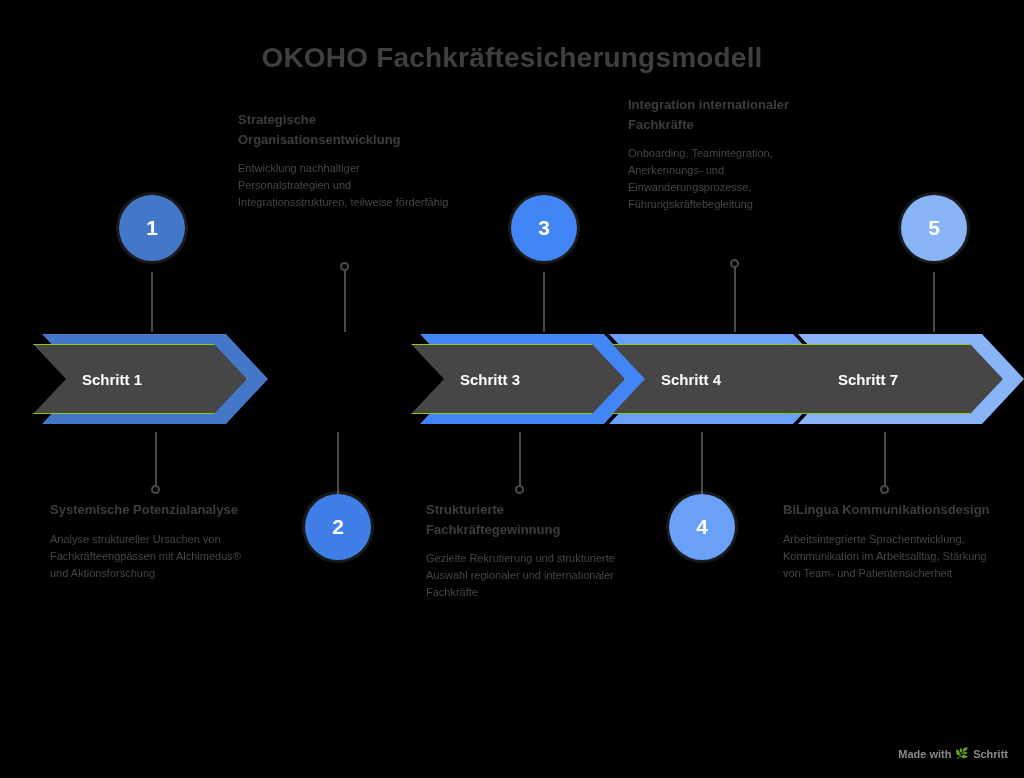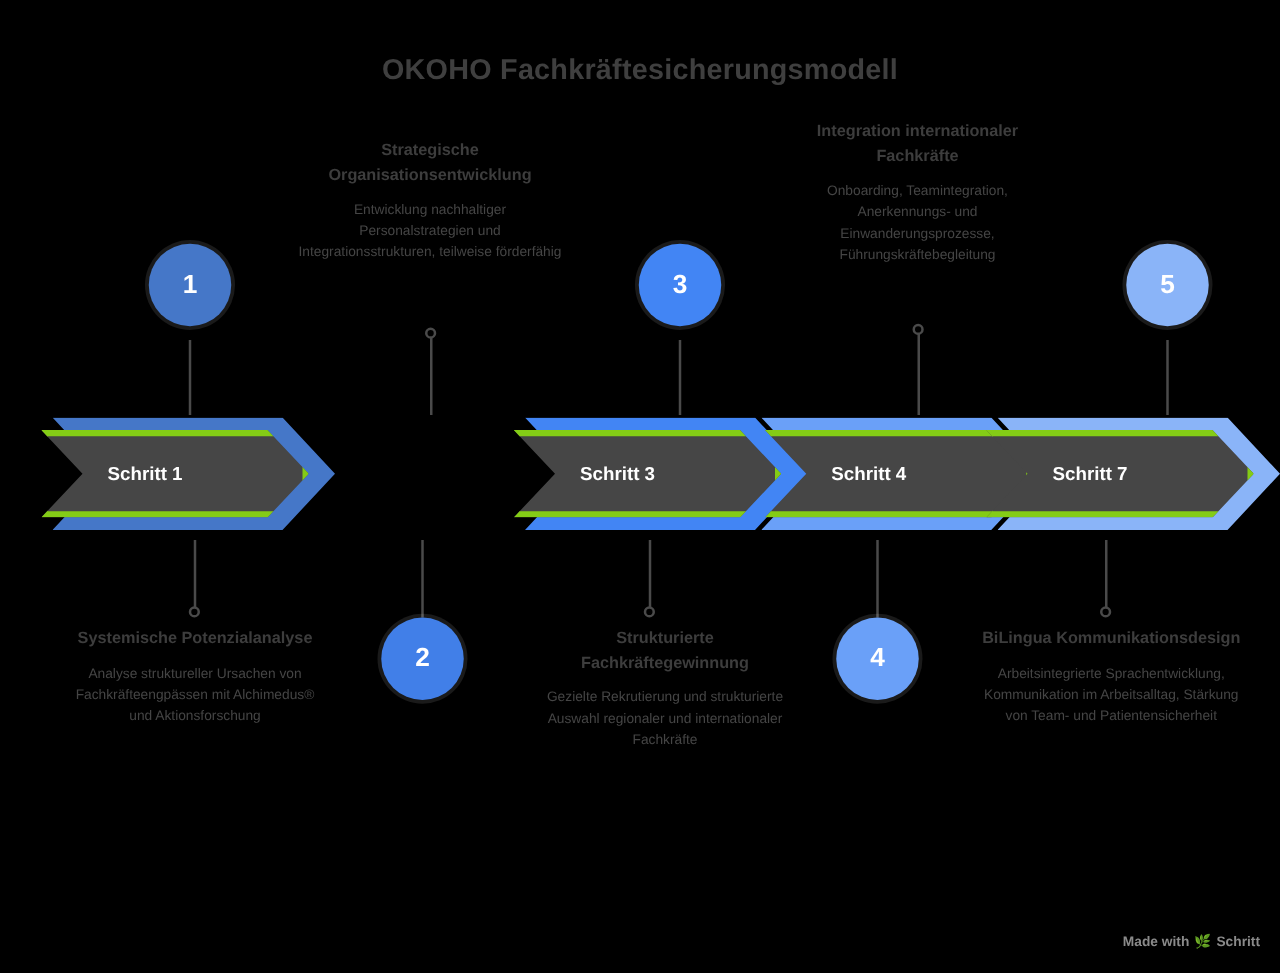--- a/index.html
+++ b/index.html
@@ -23,21 +23,21 @@
     height: 778px;
   }
 
   
   #title {
     position: absolute;
     left: 0;
     top: 42px;
     width: 1024px;
     text-align: center;
-    font-size: 23px;
+    font-size: 28px;
     font-weight: bold;
     color: #3f3f3f;
     letter-spacing: 0.2px;
     white-space: nowrap;
   }
 
   
   #band {
     position: absolute;
     left: 0;
@@ -60,21 +60,21 @@
   }
   .chev-back.first {
     clip-path: polygon(0 0, calc(100% - 42px) 0, 100% 50%, calc(100% - 42px) 100%, 0 100%, 42px 50%);
   }
 
   .chev-front {
     position: absolute;
     top: 18px;
     height: 70px;
     background: #464646;
-    border: 5px solid #84cc16;
+    border: 1px solid #84cc16;
     box-sizing: border-box;
     clip-path: polygon(0 0, calc(100% - 33px) 0, 100% 50%, calc(100% - 33px) 100%, 0 100%, 33px 50%);
     display: flex;
     align-items: center;
   }
   .chev-front.first {
     clip-path: polygon(0 0, calc(100% - 33px) 0, 100% 50%, calc(100% - 33px) 100%, 0 100%, 33px 50%);
   }
 
   .chev-label {
@@ -113,21 +113,21 @@
     height: 9px;
     border-radius: 50%;
     border: 2px solid #4a4a4a;
     background: #000000;
     box-sizing: border-box;
   }
 
   
   .txt-block {
     position: absolute;
-    text-align: center;
+    text-align: left;
   }
   .txt-head {
     font-size: 13px;
     font-weight: bold;
     color: #3d3d3d;
     line-height: 1.5;
     margin-bottom: 11px;
   }
   .txt-desc {
     font-size: 11px;

